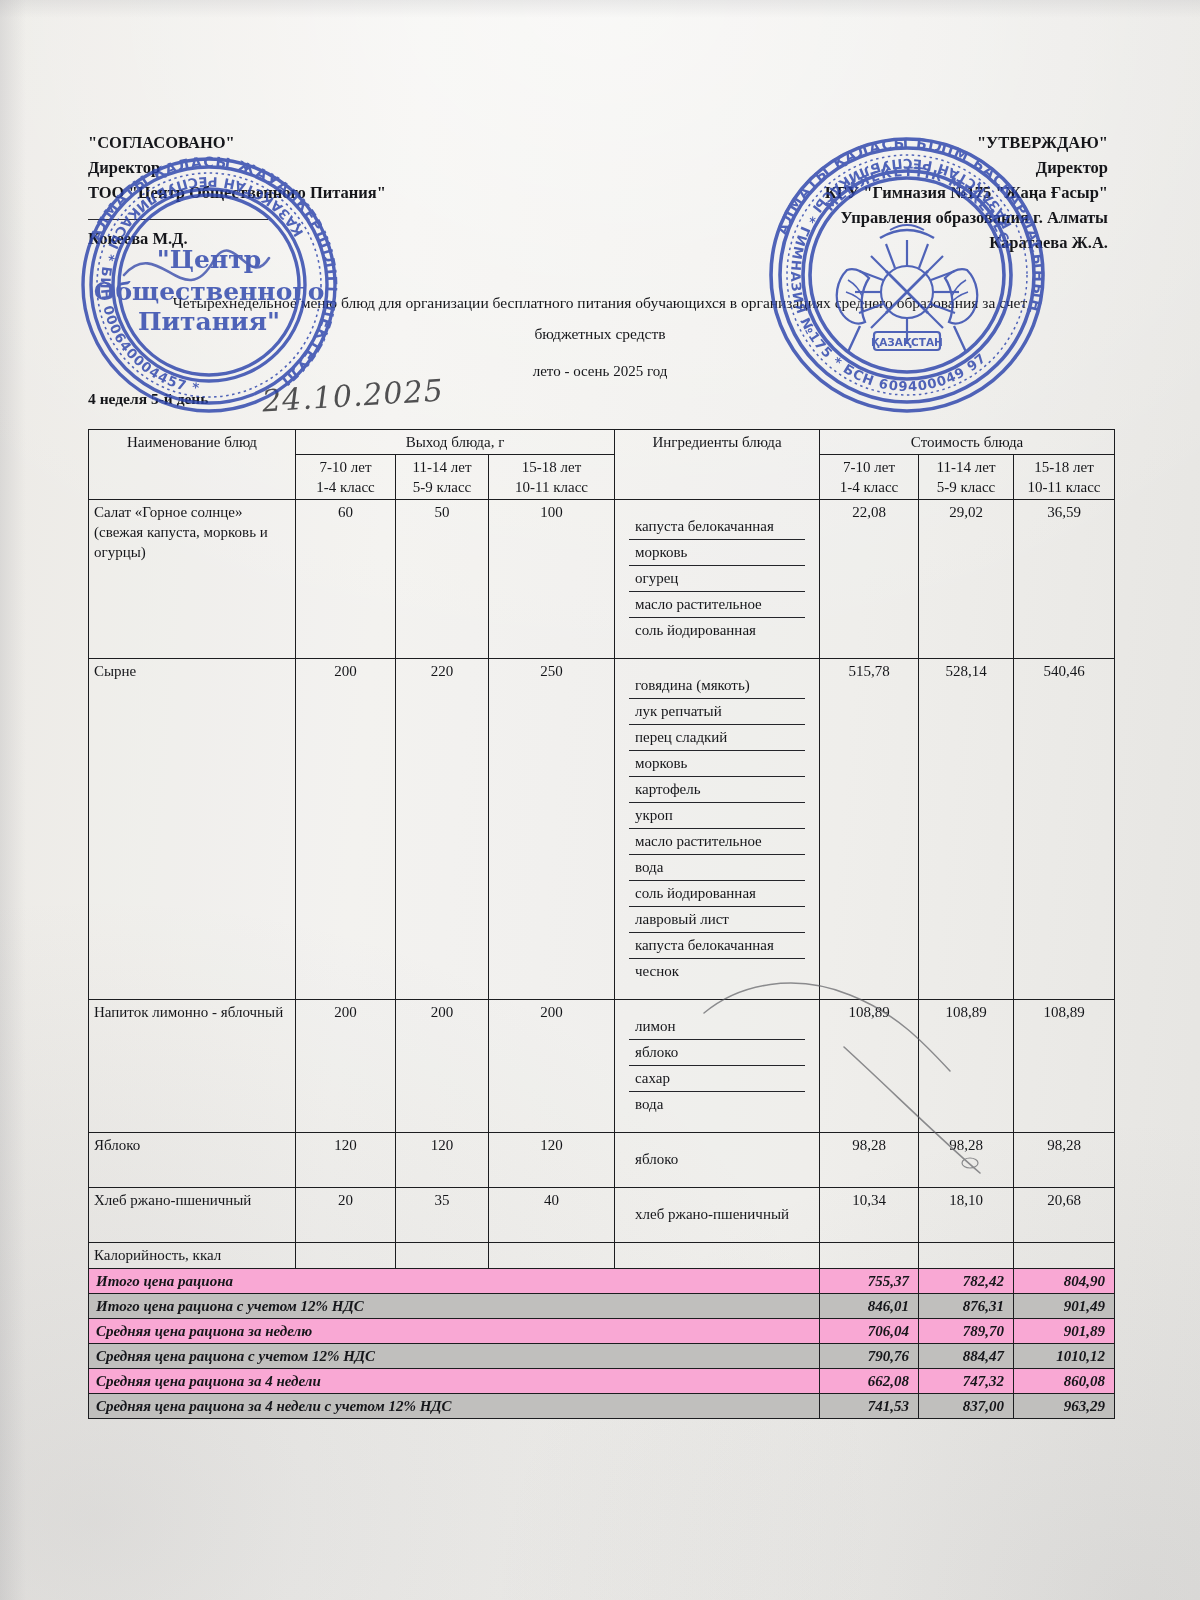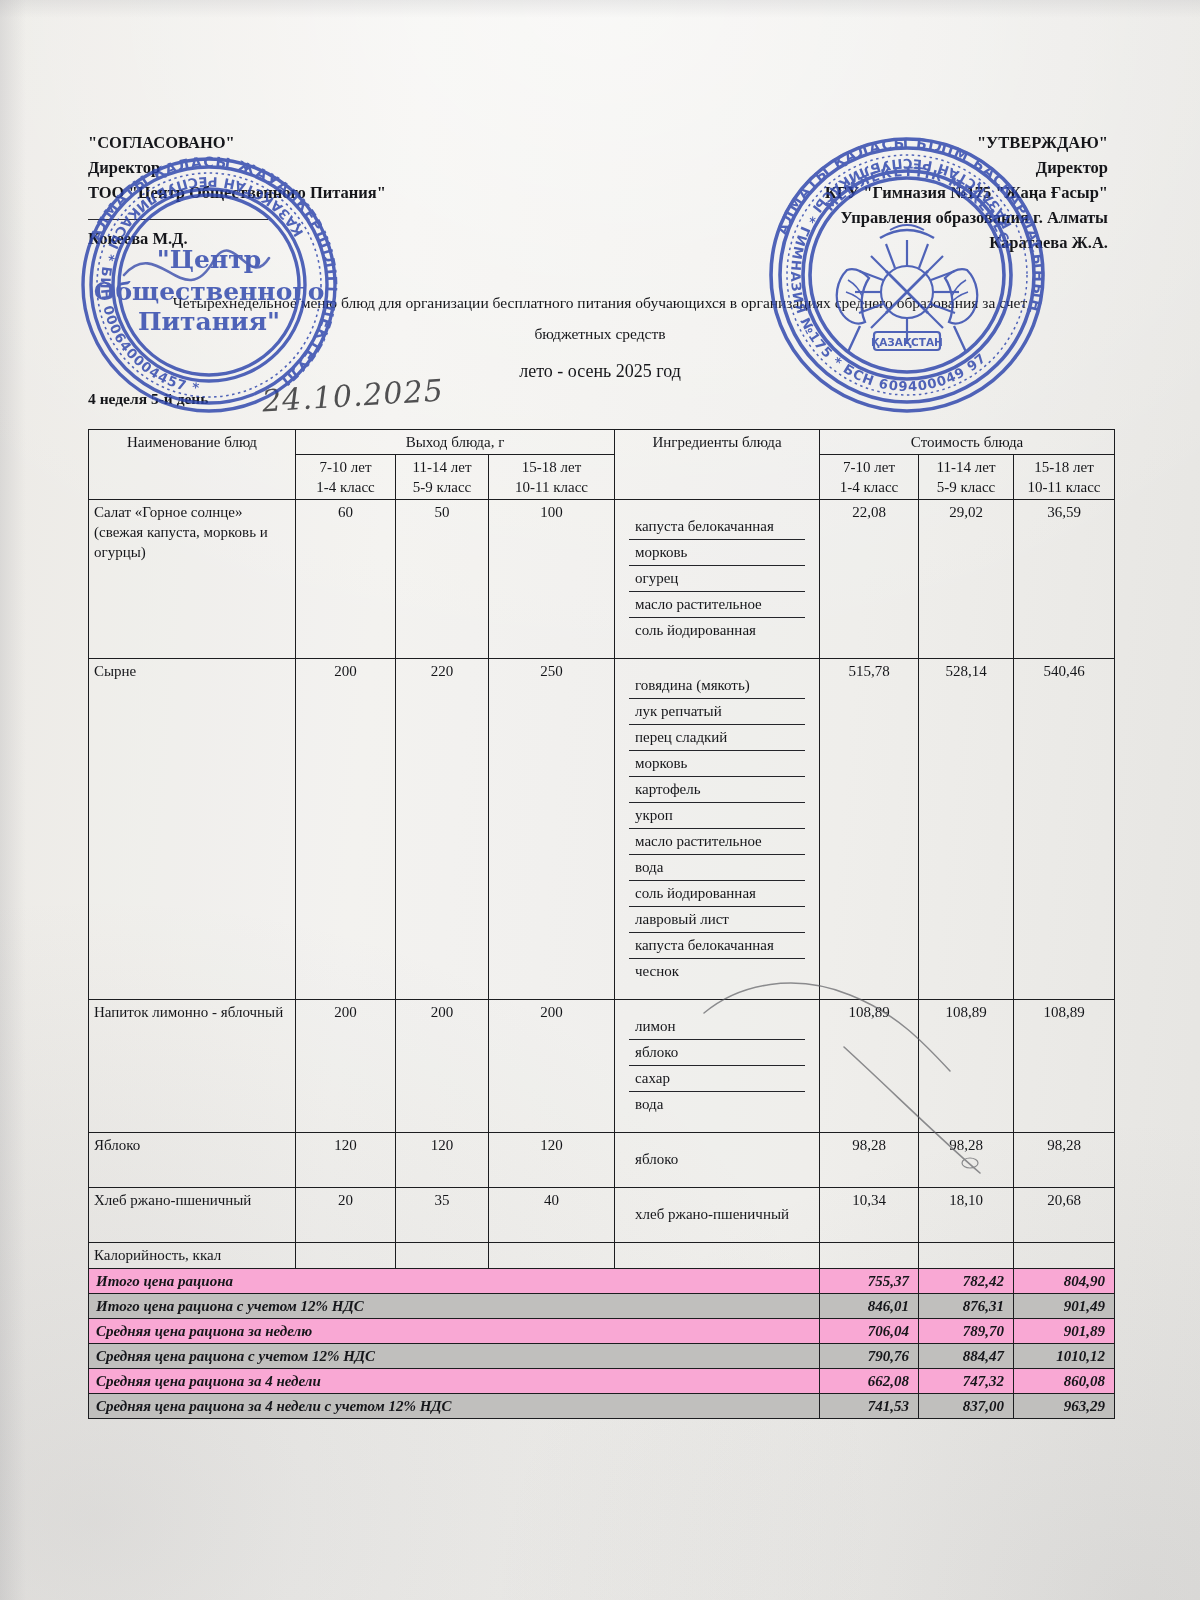--- a/index.html
+++ b/index.html
@@ -31,21 +31,21 @@
 
   
   .hdr { position:absolute; top:130px; left:0; width:1200px; }
   .hdr-left { position:absolute; left:88px; top:0; width:460px; font-weight:bold; font-size:16.5px; line-height:25px; }
   .hdr-right { position:absolute; right:92px; top:0; width:480px; text-align:right; font-weight:bold; font-size:16.5px; line-height:25px; }
   .sig-line { display:block; width:180px; height:0; border-bottom:1.3px solid #2c2c30; margin:14px 0 6px 0; }
 
   .title-block { position:absolute; top:293px; left:0; width:1200px; text-align:center; }
   .title-l1 { font-size:15.5px; line-height:20px; }
   .title-l2 { font-size:15.5px; line-height:20px; margin-top:11px; }
-  .title-l3 { font-size:18px; line-height:20px; margin-top:17px; }
+  .title-l3 { font-size:15px; line-height:20px; margin-top:17px; }
 
   .weekday { position:absolute; left:88px; top:390px; font-weight:bold; font-size:15.5px; }
 
   .handdate {
     position:absolute; left:262px; top:378px;
     font-family:"DejaVu Serif", serif;
     font-size:30px; color:#3a3a3c;
     transform:rotate(-3.5deg);
     letter-spacing:1px;
     font-style:italic;

